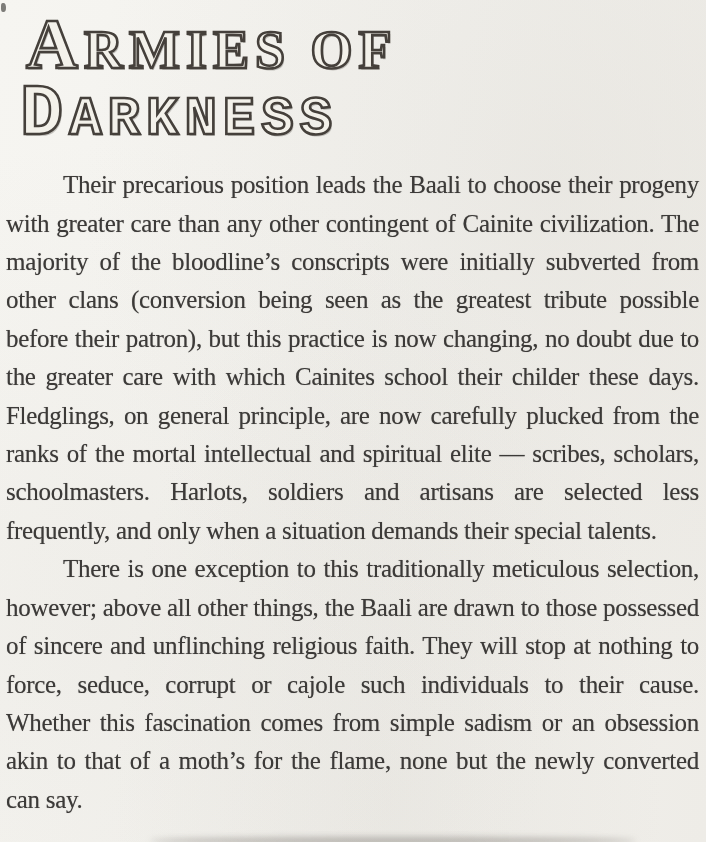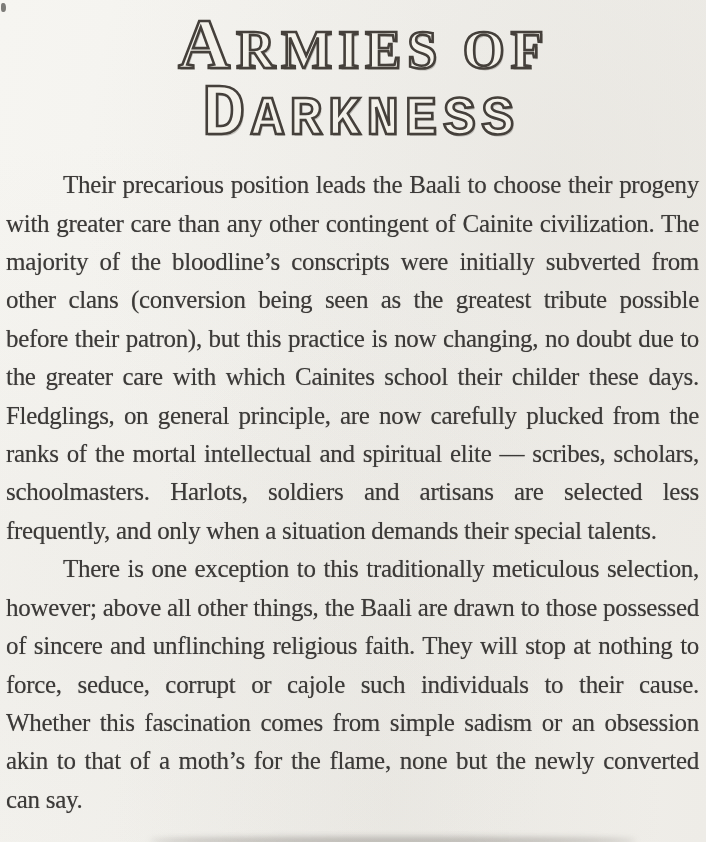--- a/index.html
+++ b/index.html
@@ -19,21 +19,20 @@
       radial-gradient(ellipse at 15% 75%, rgba(214,210,202,0.18), transparent 55%),
       radial-gradient(ellipse at 55% 95%, rgba(205,201,193,0.20), transparent 50%),
       linear-gradient(100deg, #f6f5f1 0%, #f2f1ed 55%, #eeece7 100%);
     font-family: "Liberation Serif", serif;
   }
 
   
   .title {
     padding: 10px 4px 0 26px;
     user-select: none;
-    text-align: center;
   }
   .title-line {
     display: block;
     font-family: "Liberation Serif", serif;
     font-weight: 700;
     letter-spacing: 6px;
     line-height: 0.96;
     color: #45403b; 
     white-space: nowrap;
   }

